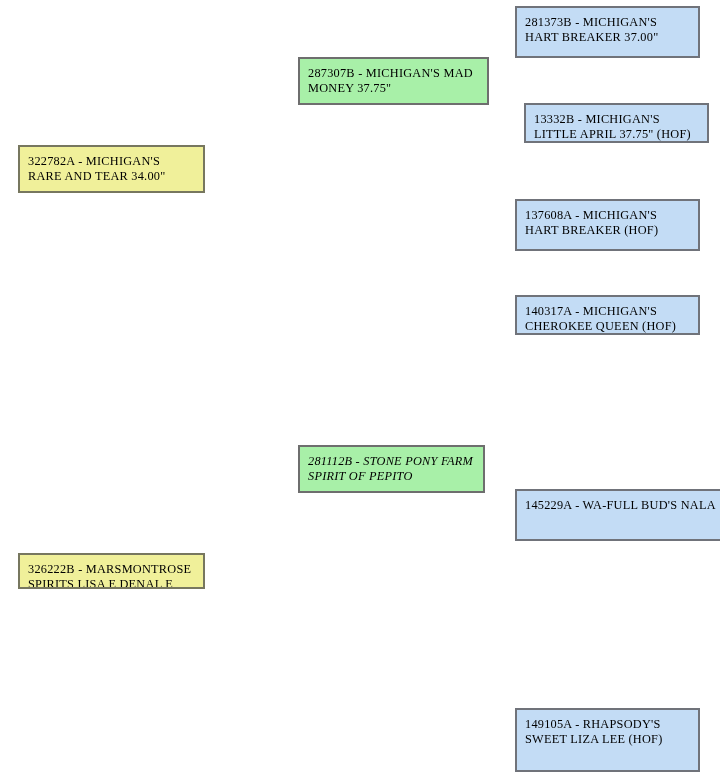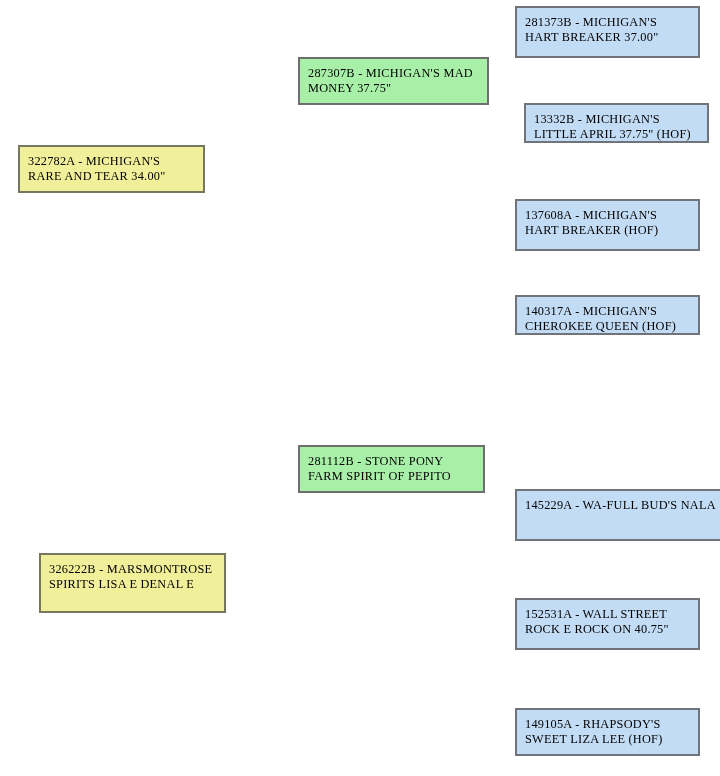--- a/index.html
+++ b/index.html
@@ -50,43 +50,40 @@
     word-break: normal;
   }
 </style>
 </head>
 <body>
 
 <div id="pedigree">
     <div class="node gen1" style="left: 18px; top: 145px; width: 187px; height: 48px;">
       <span class="node-label">322782A - MICHIGAN'S RARE AND TEAR 34.00"</span>
     </div>
-    <div class="node gen1" style="left: 18px; top: 553px; width: 187px; height: 60px; margin-left: 21px;">
+    <div class="node gen1" style="left: 18px; top: 553px; width: 187px; height: 36px;">
       <span class="node-label">326222B - MARSMONTROSE SPIRITS LISA E DENAL E</span>
     </div>
     <div class="node gen2" style="left: 298px; top: 57px; width: 191px; height: 48px;">
       <span class="node-label">287307B - MICHIGAN'S MAD MONEY 37.75"</span>
     </div>
-    <div class="node gen2" style="left: 298px; top: 445px; width: 187px; height: 48px;">
+    <div class="node gen2" style="left: 298px; top: 445px; width: 187px; height: 48px; font-style: italic;">
       <span class="node-label">281112B - STONE PONY FARM SPIRIT OF PEPITO</span>
     </div>
     <div class="node gen3" style="left: 515px; top: 6px; width: 185px; height: 52px;">
       <span class="node-label">281373B - MICHIGAN'S HART BREAKER 37.00"</span>
     </div>
     <div class="node gen3" style="left: 524px; top: 103px; width: 185px; height: 40px;">
       <span class="node-label">13332B - MICHIGAN'S LITTLE APRIL 37.75" (HOF)</span>
     </div>
     <div class="node gen3" style="left: 515px; top: 199px; width: 185px; height: 52px;">
       <span class="node-label">137608A - MICHIGAN'S HART BREAKER (HOF)</span>
     </div>
     <div class="node gen3" style="left: 515px; top: 295px; width: 185px; height: 40px;">
       <span class="node-label">140317A - MICHIGAN'S CHEROKEE QUEEN (HOF)</span>
     </div>
     <div class="node gen3" style="left: 515px; top: 489px; width: 214px; height: 52px;">
       <span class="node-label">145229A - WA-FULL BUD'S NALA</span>
     </div>
-    <div class="node gen3" style="left: 515px; top: 598px; width: 185px; height: 52px;">
-      <span class="node-label">152531A - WALL STREET ROCK E ROCK ON 40.75"</span>
-    </div>
-    <div class="node gen3" style="left: 515px; top: 708px; width: 185px; height: 48px;">
+    <div class="node gen3" style="left: 515px; top: 708px; width: 185px; height: 64px;">
       <span class="node-label">149105A - RHAPSODY'S SWEET LIZA LEE (HOF)</span>
     </div>
   </div>
 
 </body></html>

